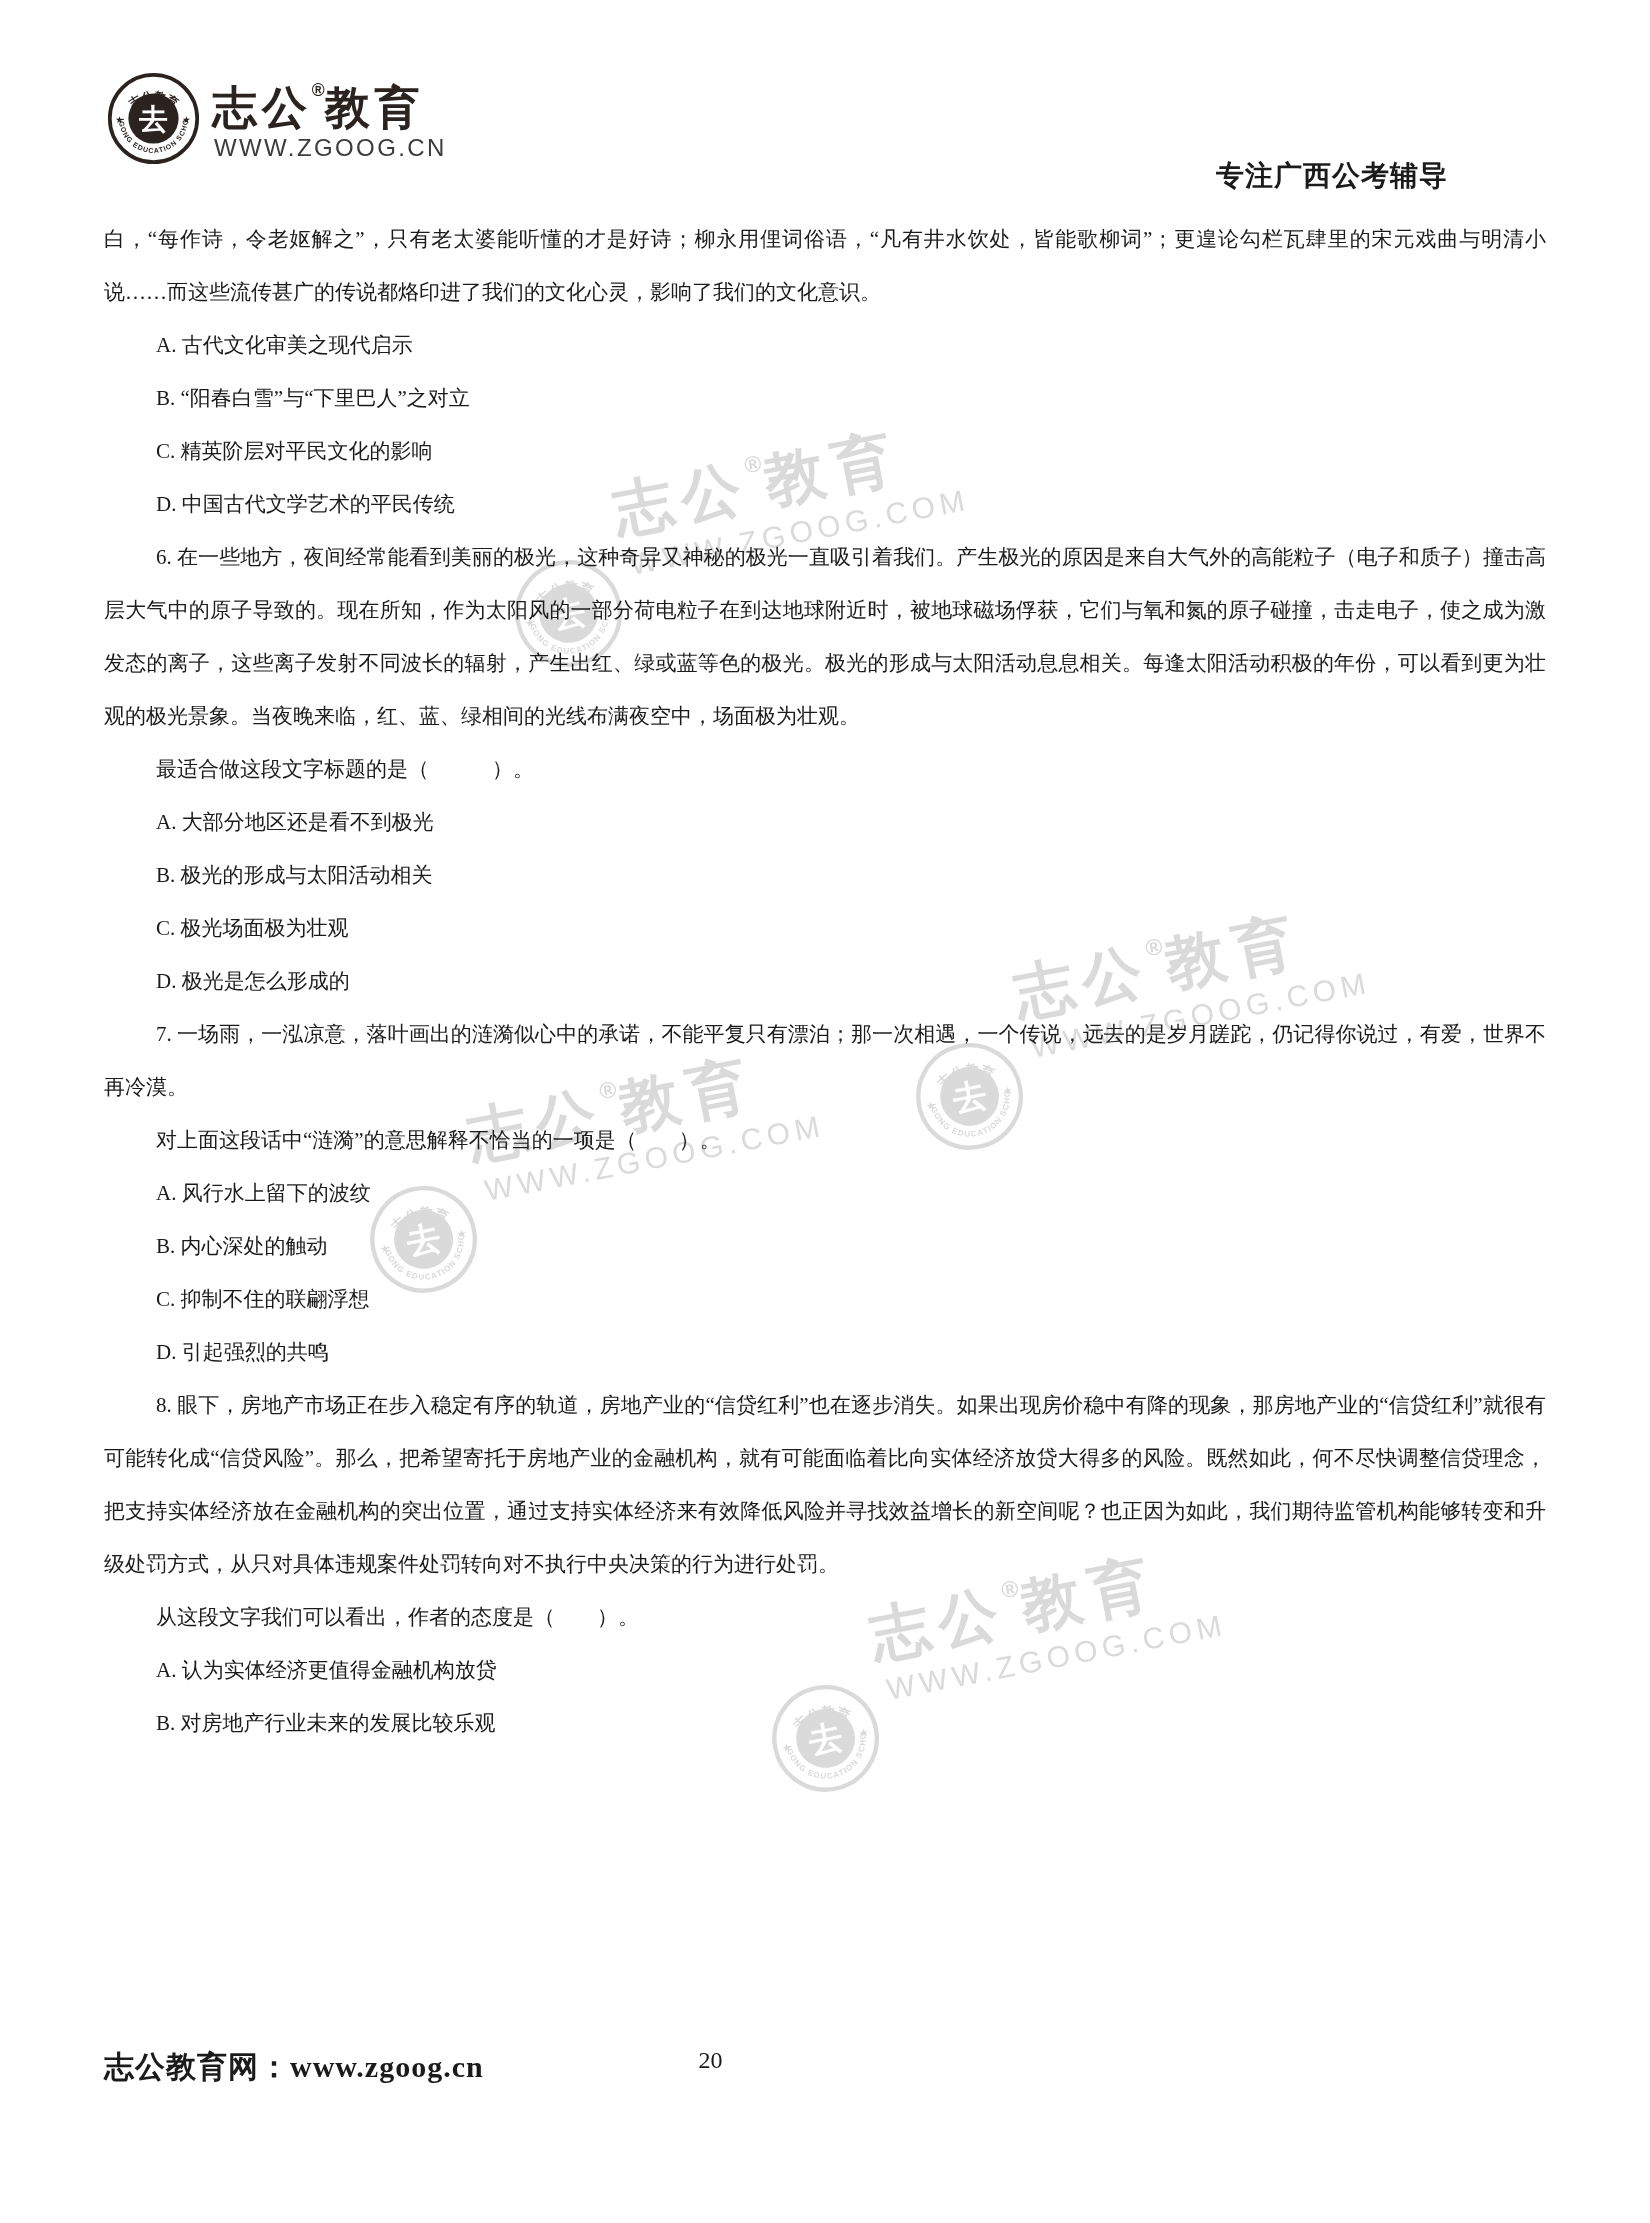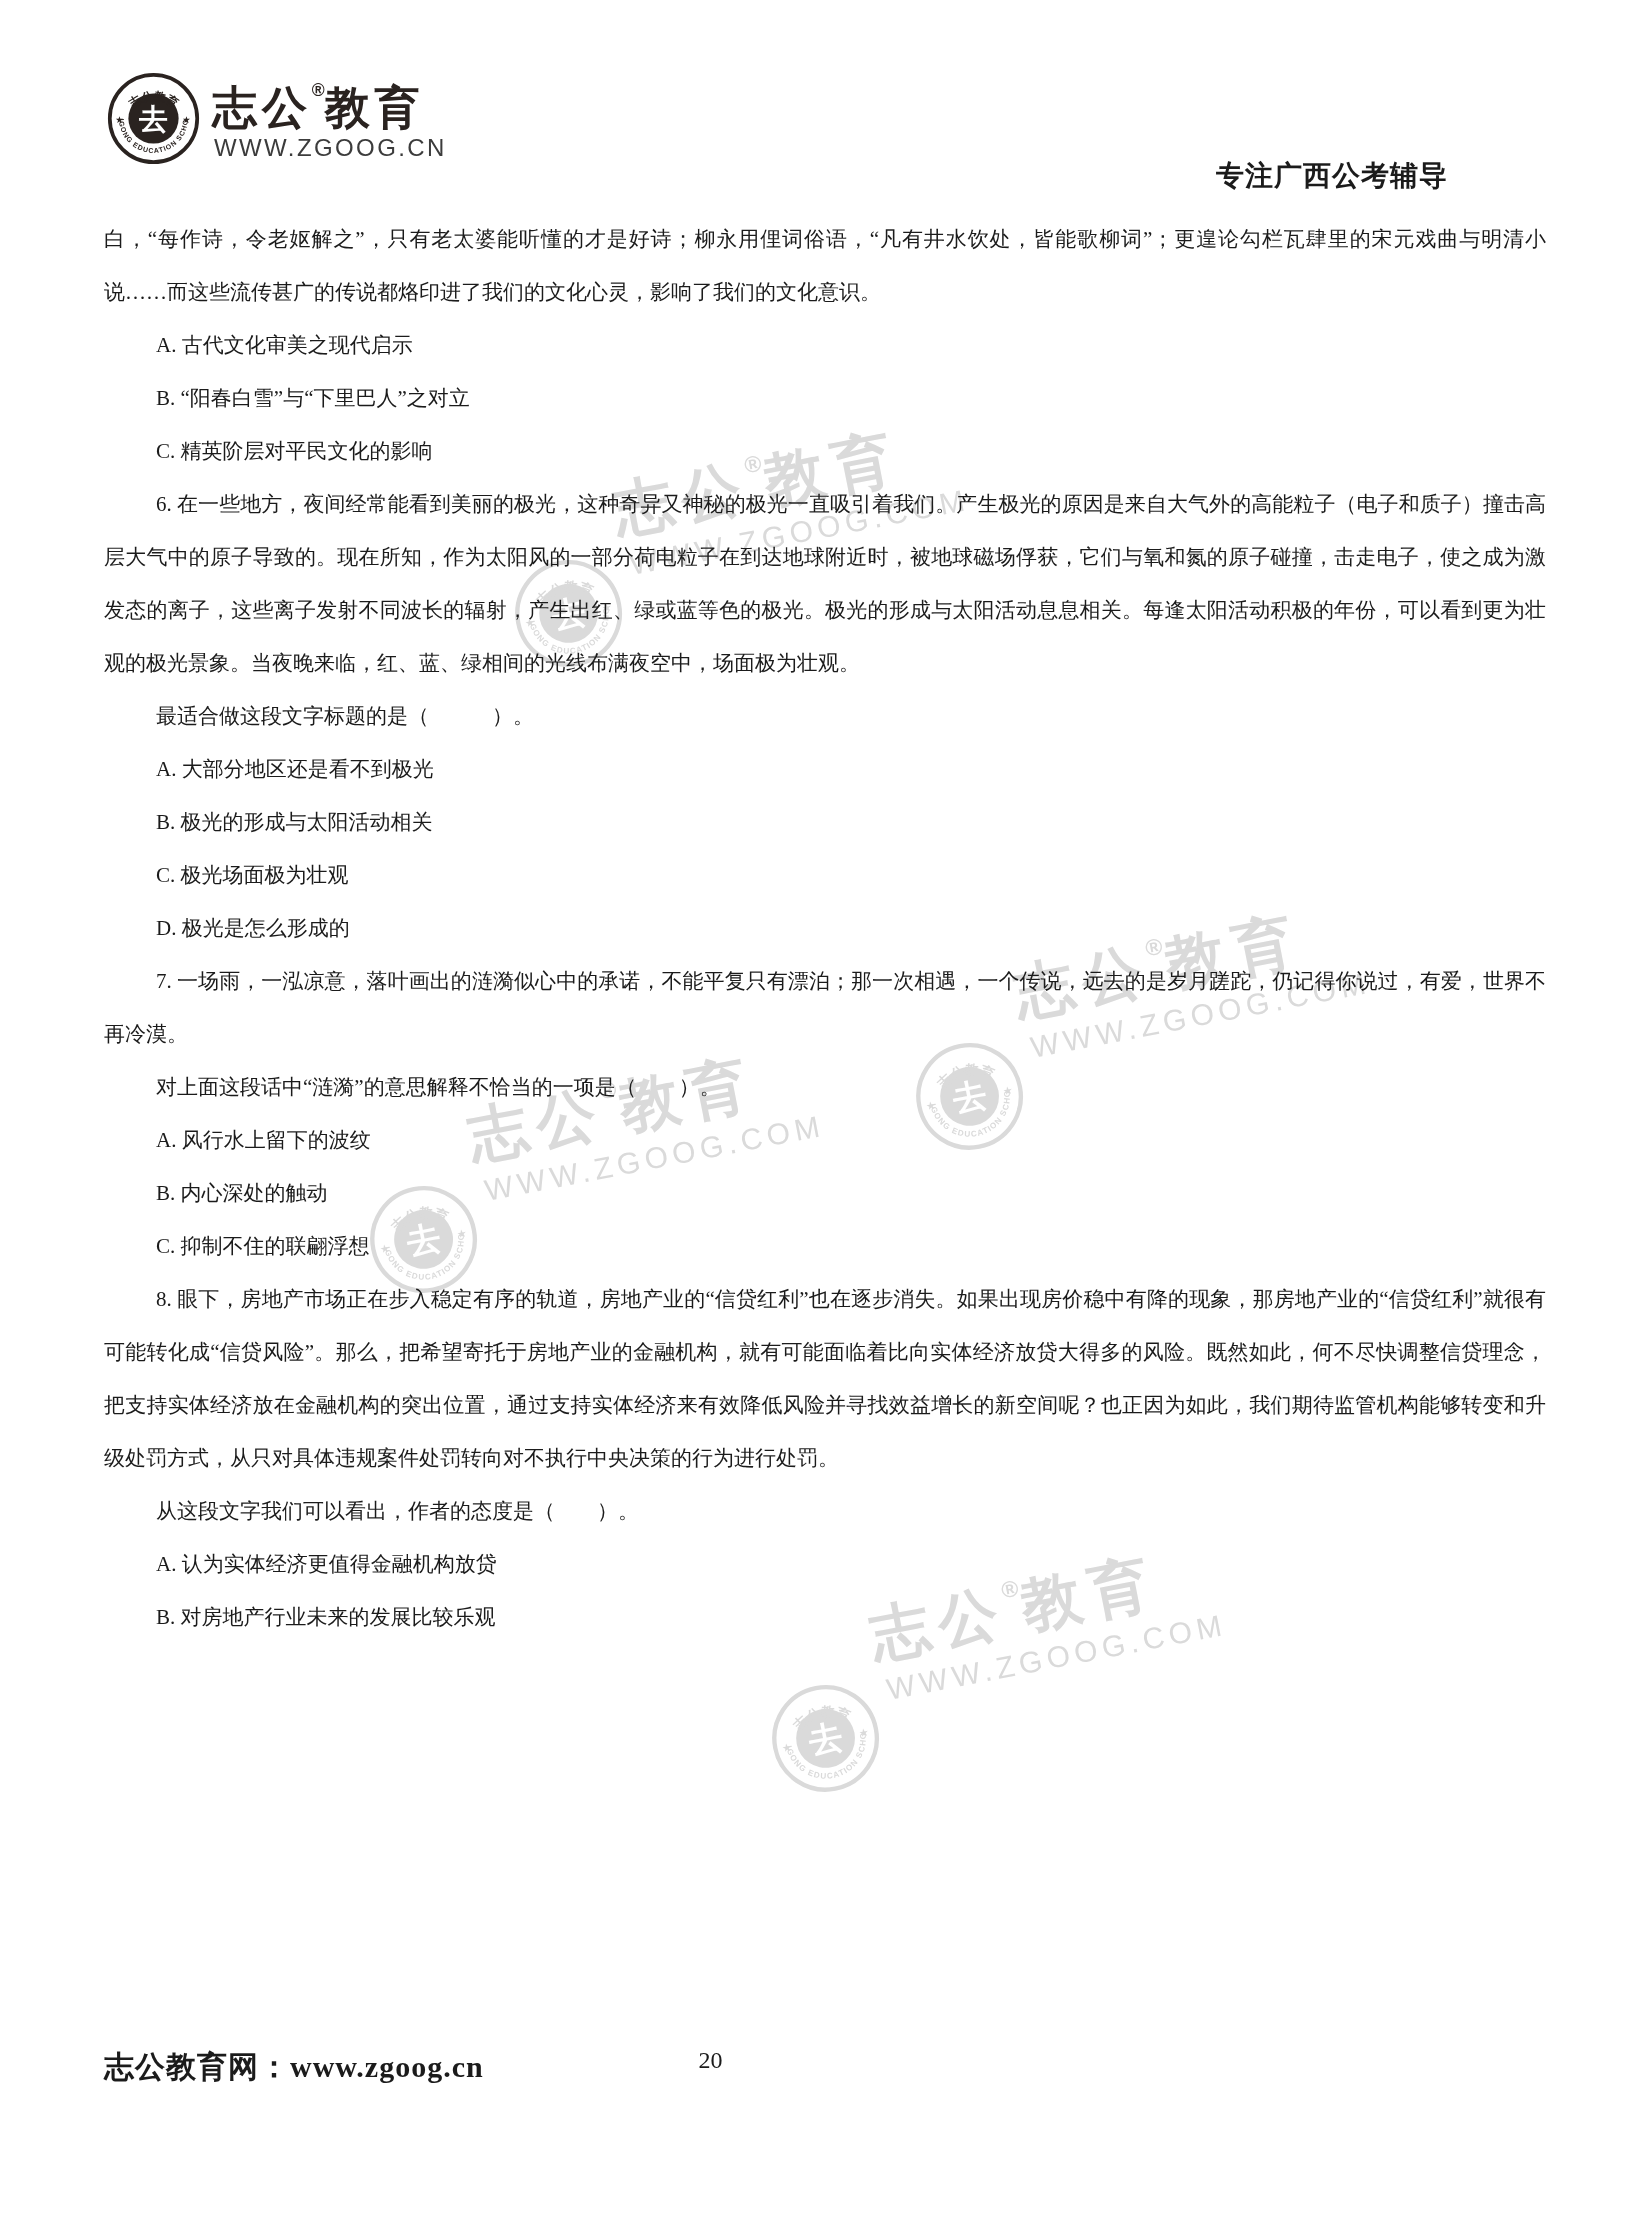--- a/index.html
+++ b/index.html
@@ -132,31 +132,33 @@
     </svg>
   <div class="brand-text"><span>志公</span><span class="reg">®</span><span>教育</span></div>
   <div class="brand-url">WWW.ZGOOG.CN</div>
   <div class="tagline">专注广西公考辅导</div>
 
   <main class="content">
       <p class="para no-indent">白，“每作诗，令老妪解之”，只有老太婆能听懂的才是好诗；柳永用俚词俗语，“凡有井水饮处，皆能歌柳词”；更遑论勾栏瓦肆里的宋元戏曲与明清小说……而这些流传甚广的传说都烙印进了我们的文化心灵，影响了我们的文化意识。</p>
       <p class="option">A. 古代文化审美之现代启示</p>
       <p class="option">B. “阳春白雪”与“下里巴人”之对立</p>
       <p class="option">C. 精英阶层对平民文化的影响</p>
+      <p class="option">D. 中国古代文学艺术的平民传统</p>
       <p class="para">6. 在一些地方，夜间经常能看到美丽的极光，这种奇异又神秘的极光一直吸引着我们。产生极光的原因是来自大气外的高能粒子（电子和质子）撞击高层大气中的原子导致的。现在所知，作为太阳风的一部分荷电粒子在到达地球附近时，被地球磁场俘获，它们与氧和氮的原子碰撞，击走电子，使之成为激发态的离子，这些离子发射不同波长的辐射，产生出红、绿或蓝等色的极光。极光的形成与太阳活动息息相关。每逢太阳活动积极的年份，可以看到更为壮观的极光景象。当夜晚来临，红、蓝、绿相间的光线布满夜空中，场面极为壮观。</p>
       <p class="prompt">最适合做这段文字标题的是（　　　）。</p>
       <p class="option">A. 大部分地区还是看不到极光</p>
       <p class="option">B. 极光的形成与太阳活动相关</p>
       <p class="option">C. 极光场面极为壮观</p>
       <p class="option">D. 极光是怎么形成的</p>
       <p class="para">7. 一场雨，一泓凉意，落叶画出的涟漪似心中的承诺，不能平复只有漂泊；那一次相遇，一个传说，远去的是岁月蹉跎，仍记得你说过，有爱，世界不再冷漠。</p>
       <p class="prompt">对上面这段话中“涟漪”的意思解释不恰当的一项是（　　）。</p>
       <p class="option">A. 风行水上留下的波纹</p>
       <p class="option">B. 内心深处的触动</p>
       <p class="option">C. 抑制不住的联翩浮想</p>
+      <p class="option">D. 引起强烈的共鸣</p>
       <p class="para">8. 眼下，房地产市场正在步入稳定有序的轨道，房地产业的“信贷红利”也在逐步消失。如果出现房价稳中有降的现象，那房地产业的“信贷红利”就很有可能转化成“信贷风险”。那么，把希望寄托于房地产业的金融机构，就有可能面临着比向实体经济放贷大得多的风险。既然如此，何不尽快调整信贷理念，把支持实体经济放在金融机构的突出位置，通过支持实体经济来有效降低风险并寻找效益增长的新空间呢？也正因为如此，我们期待监管机构能够转变和升级处罚方式，从只对具体违规案件处罚转向对不执行中央决策的行为进行处罚。</p>
       <p class="prompt">从这段文字我们可以看出，作者的态度是（　　）。</p>
       <p class="option">A. 认为实体经济更值得金融机构放贷</p>
       <p class="option">B. 对房地产行业未来的发展比较乐观</p>
     </main>
 
   <div class="footer-site">志公教育网：www.zgoog.cn</div>
   <div class="footer-page">20</div>
 
 </div>

